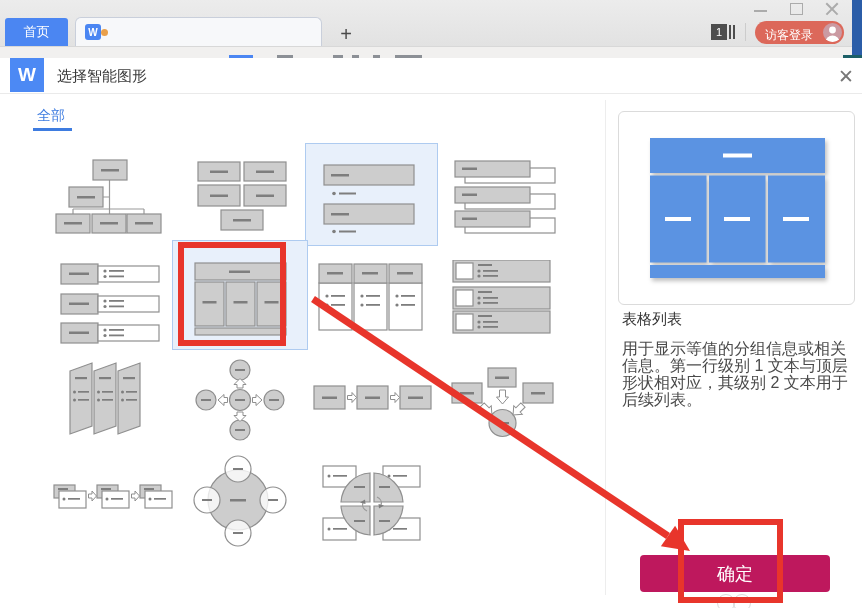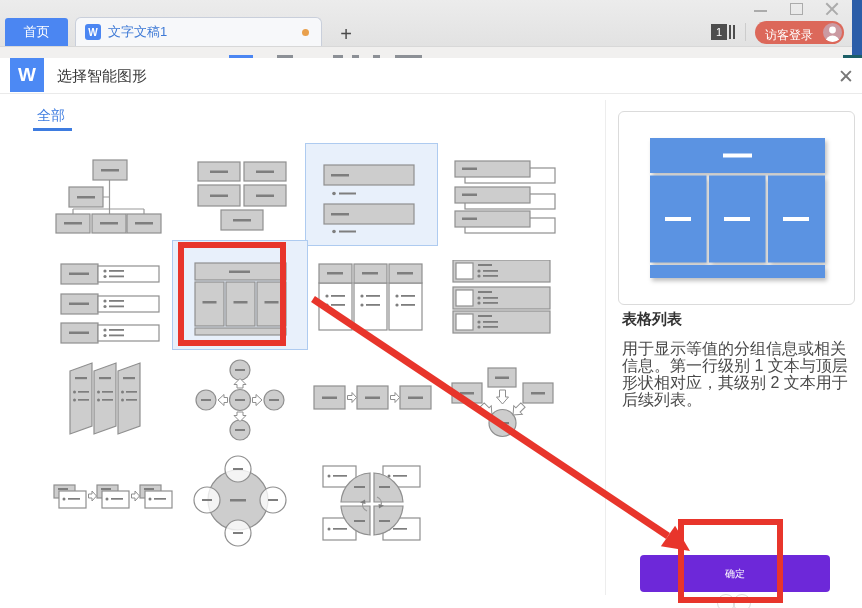--- a/index.html
+++ b/index.html
@@ -65,43 +65,42 @@
   .wbox{fill:#FFFFFF;stroke:#8F8F8F;stroke-width:1.2;}
   .wsemi{fill:#FFFFFF;fill-opacity:.78;stroke:#8F8F8F;stroke-width:1.2;}
   .dash{fill:#7E7E7E;}
   .dot{fill:#7E7E7E;}
   .conn{stroke:#9A9A9A;stroke-width:1.2;fill:none;}
   .oarr{fill:#FFFFFF;stroke:#8F8F8F;stroke-width:1;}
 
   
   #preview-box{left:618px;top:53px;width:235px;height:192px;border:1px solid #DBDBDB;border-radius:6px;background:#fff;}
   #preview-graphic{left:650px;top:80px;filter:drop-shadow(2px 3px 2px rgba(0,0,0,0.25));}
-  #detail-title{left:622px;top:252px;font-size:15px;font-weight:bold;color:#333;}
+  #detail-title{left:622px;top:252px;font-size:15px;font-weight:normal;color:#333;}
   #detail-description{left:622px;top:282px;width:233px;font-size:16px;line-height:17px;color:#4A4A4A;}
-  #confirm-button{left:640px;top:497px;width:190px;height:37px;background:#6d28d9;border-radius:4px;
-    color:#fff;font-size:10px;display:flex;align-items:center;justify-content:center;cursor:pointer;}
+  #confirm-button{left:640px;top:497px;width:190px;height:37px;background:#be185d;border-radius:4px;
+    color:#fff;font-size:18px;display:flex;align-items:center;justify-content:center;cursor:pointer;}
 
   
   .red-rect{border:6px solid #E8352B;box-sizing:border-box;z-index:50;pointer-events:none;}
   #annotation-rect-thumbnail{left:178px;top:242px;width:108px;height:104px;}
   #annotation-rect-confirm{left:678px;top:519px;width:105px;height:84px;}
   #annotation-arrow{left:0;top:0;z-index:51;pointer-events:none;}
 
   .watermark-circle{width:16px;height:16px;border:1px solid #CFCFCF;border-radius:50%;opacity:.8;}
 </style>
 </head>
 <body>
 
 <div id="canvas">
 
   <div id="titlebar" class="abs">
     <div id="home-tab" class="abs">首页</div>
     <div id="doc-tab" class="abs">
       <span class="w-icon-small">W</span>
-      <span id="doc-tab-label">文字文稿1</span>
       <span id="modified-dot"></span>
     </div>
     <div id="new-tab-button" class="abs">+</div>
     <div id="min-button" class="abs"></div>
     <div id="max-button" class="abs"></div>
     <div id="close-button" class="abs"></div>
     <div id="window-badge" class="abs">1</div>
     <div class="badge-bar abs" style="left:729px"></div>
     <div class="badge-bar abs" style="left:733px"></div>
     <div id="badge-sep" class="abs"></div>

